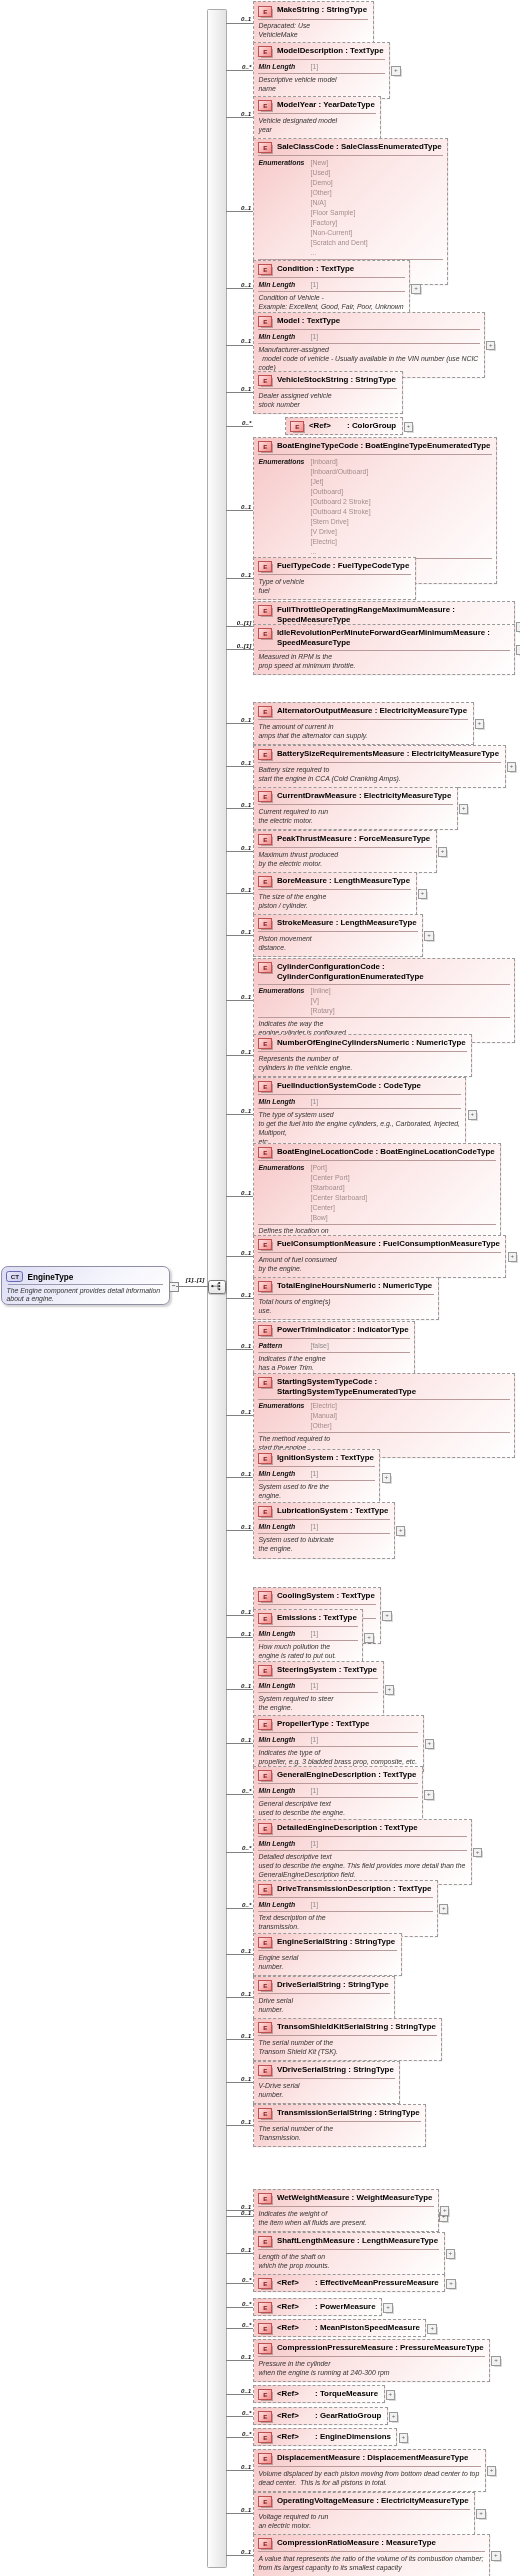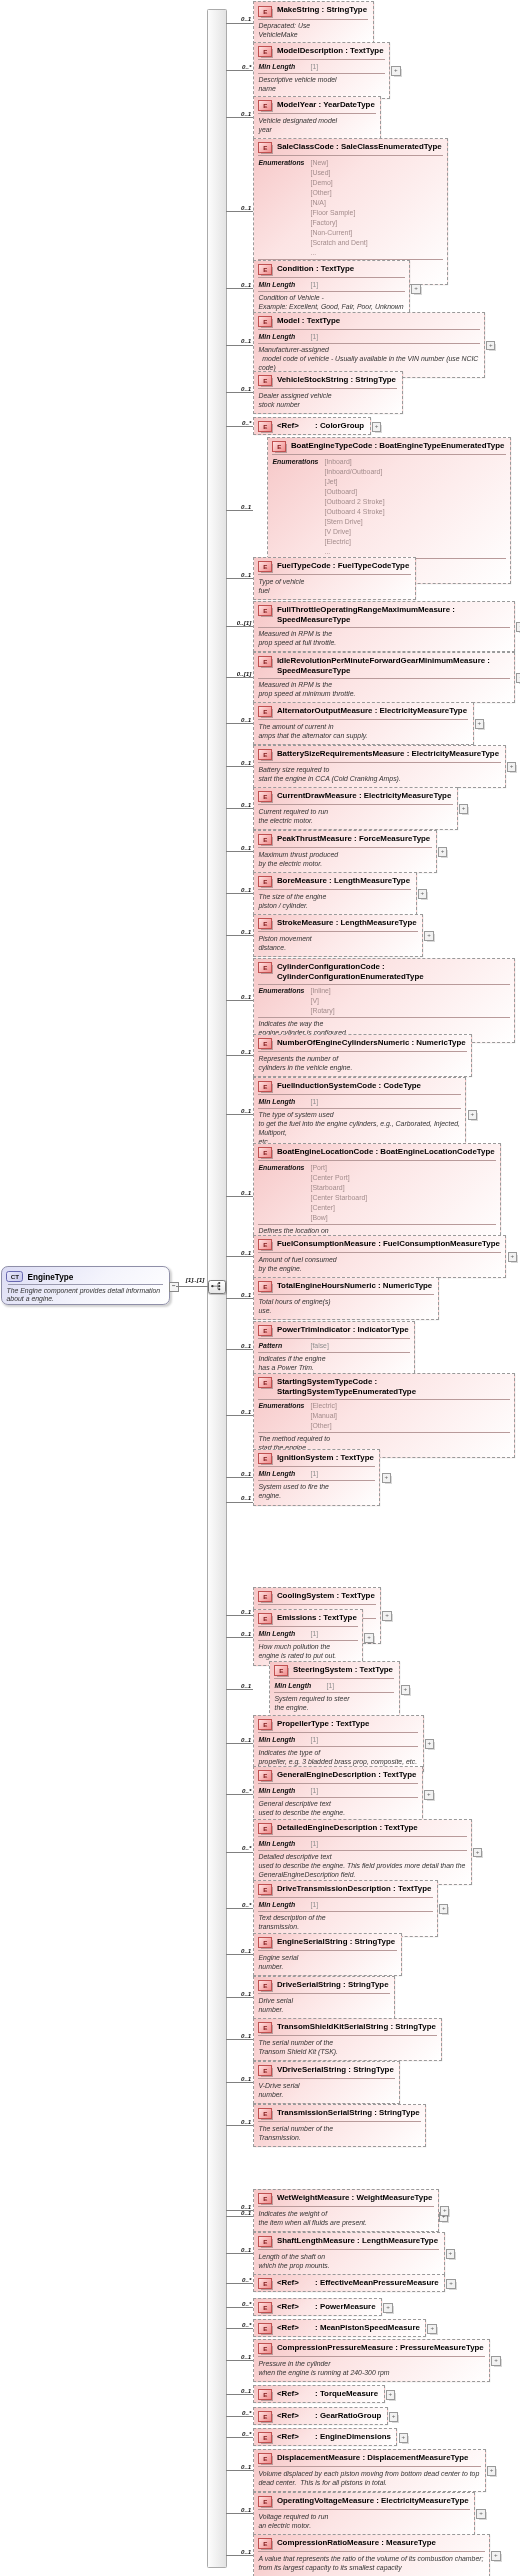--- a/index.html
+++ b/index.html
@@ -227,34 +227,34 @@
         <div class="ebox">
           <div class="ehead">
             <span class="ebadge">E</span>
             <span class="etitle"><span class="ename">VehicleStockString</span><span> : StringType</span></span>
           </div>
           <div class="sep"></div>
           <div class="eann">Dealer assigned vehicle
 stock number</div>
         </div>
       </div>
-      <div class="row" style="top: 417px;">
+      <div class="row" style="top: 417px; gap: 32px;">
         <div class="conn">
           <span class="card">0..*</span>
           <div class="cline"></div>
         </div>
         <div class="ebox ref">
           <div class="ehead">
             <span class="ebadge">E</span>
             <span class="etitle"><span class="ename">&lt;Ref&gt;</span><span> : ColorGroup</span></span>
           </div>
           <div class="plus">+</div>
         </div>
       </div>
-      <div class="row" style="top: 437px; gap: 14px;">
+      <div class="row" style="top: 437px;">
         <div class="conn">
           <span class="card">0..1</span>
           <div class="cline"></div>
         </div>
         <div class="ebox">
           <div class="ehead">
             <span class="ebadge">E</span>
             <span class="etitle"><span class="ename">BoatEngineTypeCode</span><span> : BoatEngineTypeEnumeratedType</span></span>
           </div>
           <div class="sep"></div>
@@ -302,21 +302,21 @@
           <div class="ehead">
             <span class="ebadge">E</span>
             <span class="etitle"><span class="ename">FullThrottleOperatingRangeMaximumMeasure</span><span> : SpeedMeasureType</span></span>
           </div>
           <div class="sep"></div>
           <div class="eann">Measured in RPM is the
 prop speed at full throttle.</div>
           <div class="plus">+</div>
         </div>
       </div>
-      <div class="row" style="top: 652px; align-items: center;">
+      <div class="row" style="top: 624px; align-items: center;">
         <div class="conn">
           <span class="card">0..[1]</span>
           <div class="cline"></div>
         </div>
         <div class="ebox">
           <div class="ehead">
             <span class="ebadge">E</span>
             <span class="etitle"><span class="ename">IdleRevolutionPerMinuteForwardGearMinimumMeasure</span><span> : SpeedMeasureType</span></span>
           </div>
           <div class="sep"></div>
@@ -610,20 +610,37 @@
           <div class="eann">System used to fire the
 engine.</div>
           <div class="plus">+</div>
         </div>
       </div>
       <div class="row" style="top: 1502px;">
         <div class="conn">
           <span class="card">0..1</span>
           <div class="cline"></div>
         </div>
+        <div class="ebox">
+          <div class="ehead">
+            <span class="ebadge">E</span>
+            <span class="etitle"><span class="ename">LubricationSystem</span><span> : TextType</span></span>
+          </div>
+          <div class="sep"></div>
+          <div class="efacets">
+            <div class="frow">
+              <span class="flabel">Min Length</span>
+              <span class="fvals">[1]</span>
+            </div>
+          </div>
+          <div class="sep"></div>
+          <div class="eann">System used to lubricate
+the engine.</div>
+          <div class="plus">+</div>
+        </div>
       </div>
       <div class="row" style="top: 1555px; margin-top: 32px;">
         <div class="conn">
           <span class="card">0..1</span>
           <div class="cline"></div>
         </div>
         <div class="ebox">
           <div class="ehead">
             <span class="ebadge">E</span>
             <span class="etitle"><span class="ename">CoolingSystem</span><span> : TextType</span></span>
@@ -657,21 +674,21 @@
               <span class="flabel">Min Length</span>
               <span class="fvals">[1]</span>
             </div>
           </div>
           <div class="sep"></div>
           <div class="eann">How much pollution the
 engine is rated to put out.</div>
           <div class="plus">+</div>
         </div>
       </div>
-      <div class="row" style="top: 1661px; gap: 16px;">
+      <div class="row" style="top: 1661px;">
         <div class="conn">
           <span class="card">0..1</span>
           <div class="cline"></div>
         </div>
         <div class="ebox">
           <div class="ehead">
             <span class="ebadge">E</span>
             <span class="etitle"><span class="ename">SteeringSystem</span><span> : TextType</span></span>
           </div>
           <div class="sep"></div>

